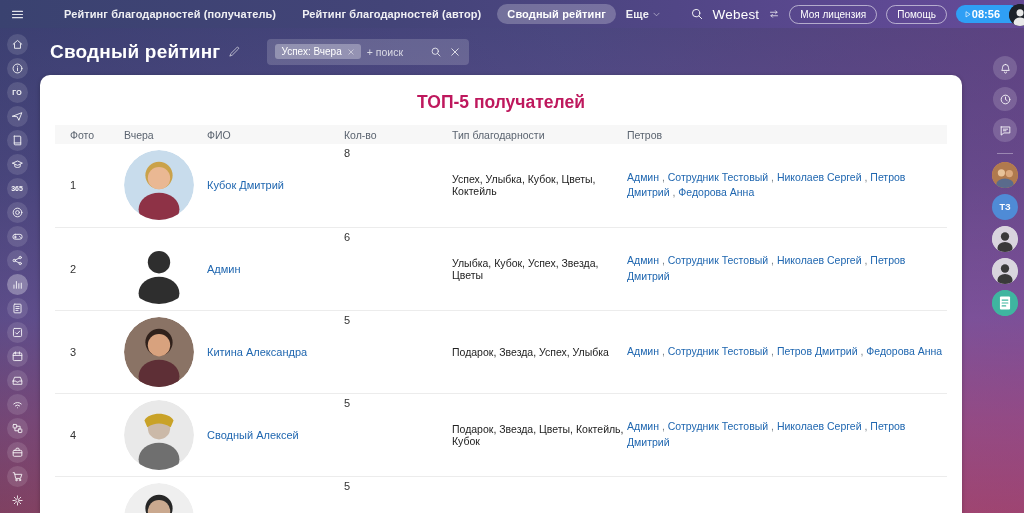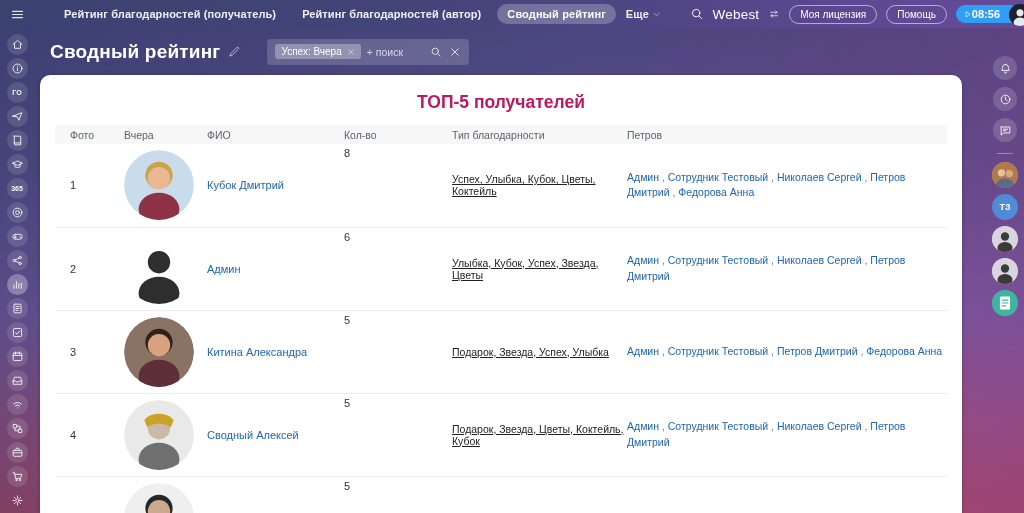--- a/index.html
+++ b/index.html
@@ -111,21 +111,21 @@
   tbody td{
     height:83px; vertical-align:middle; border-bottom:1px solid #ececec;
     font-size:11px; color:#333; padding-left:2px; overflow:hidden;
   }
   tbody td:first-child{ padding-left:15px; }
   td.count{ vertical-align:top; padding-top:3px; }
   .avatar{ width:70px; height:70px; border-radius:50%; overflow:hidden; cursor:pointer; }
   a.link{ color:#2067b0; text-decoration:none; cursor:pointer; }
   .authors{ font-size:10.5px; line-height:1.5; }
   .authors .sep{ color:#7a8288; }
-  .types{ font-size:10.5px; color:#222;text-decoration:underline; }
+  .types{ font-size:10.5px; color:#222; }
 </style>
 </head>
 <body>
 
 <div class="app">
 
   <div class="topbar">
     <div class="burger">
       <span class="ic">
           <svg viewBox="0 0 24 24">

